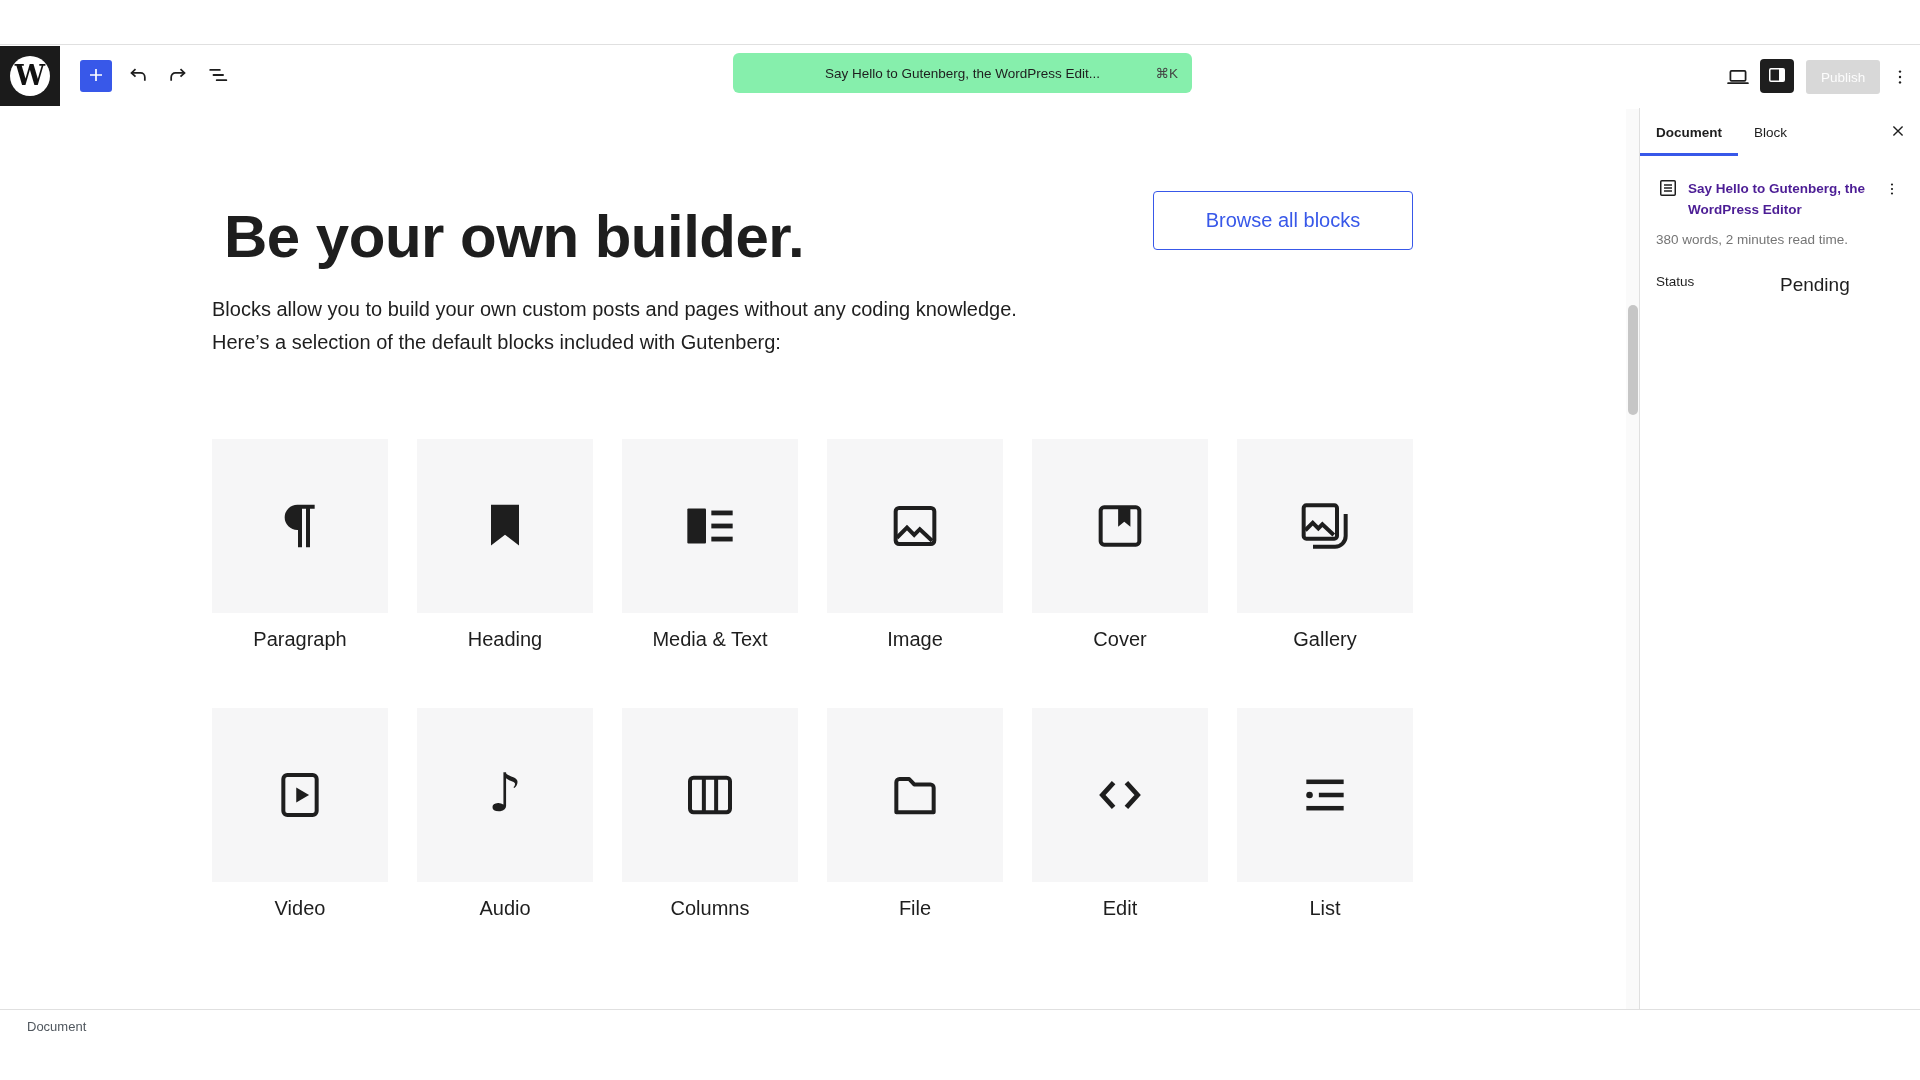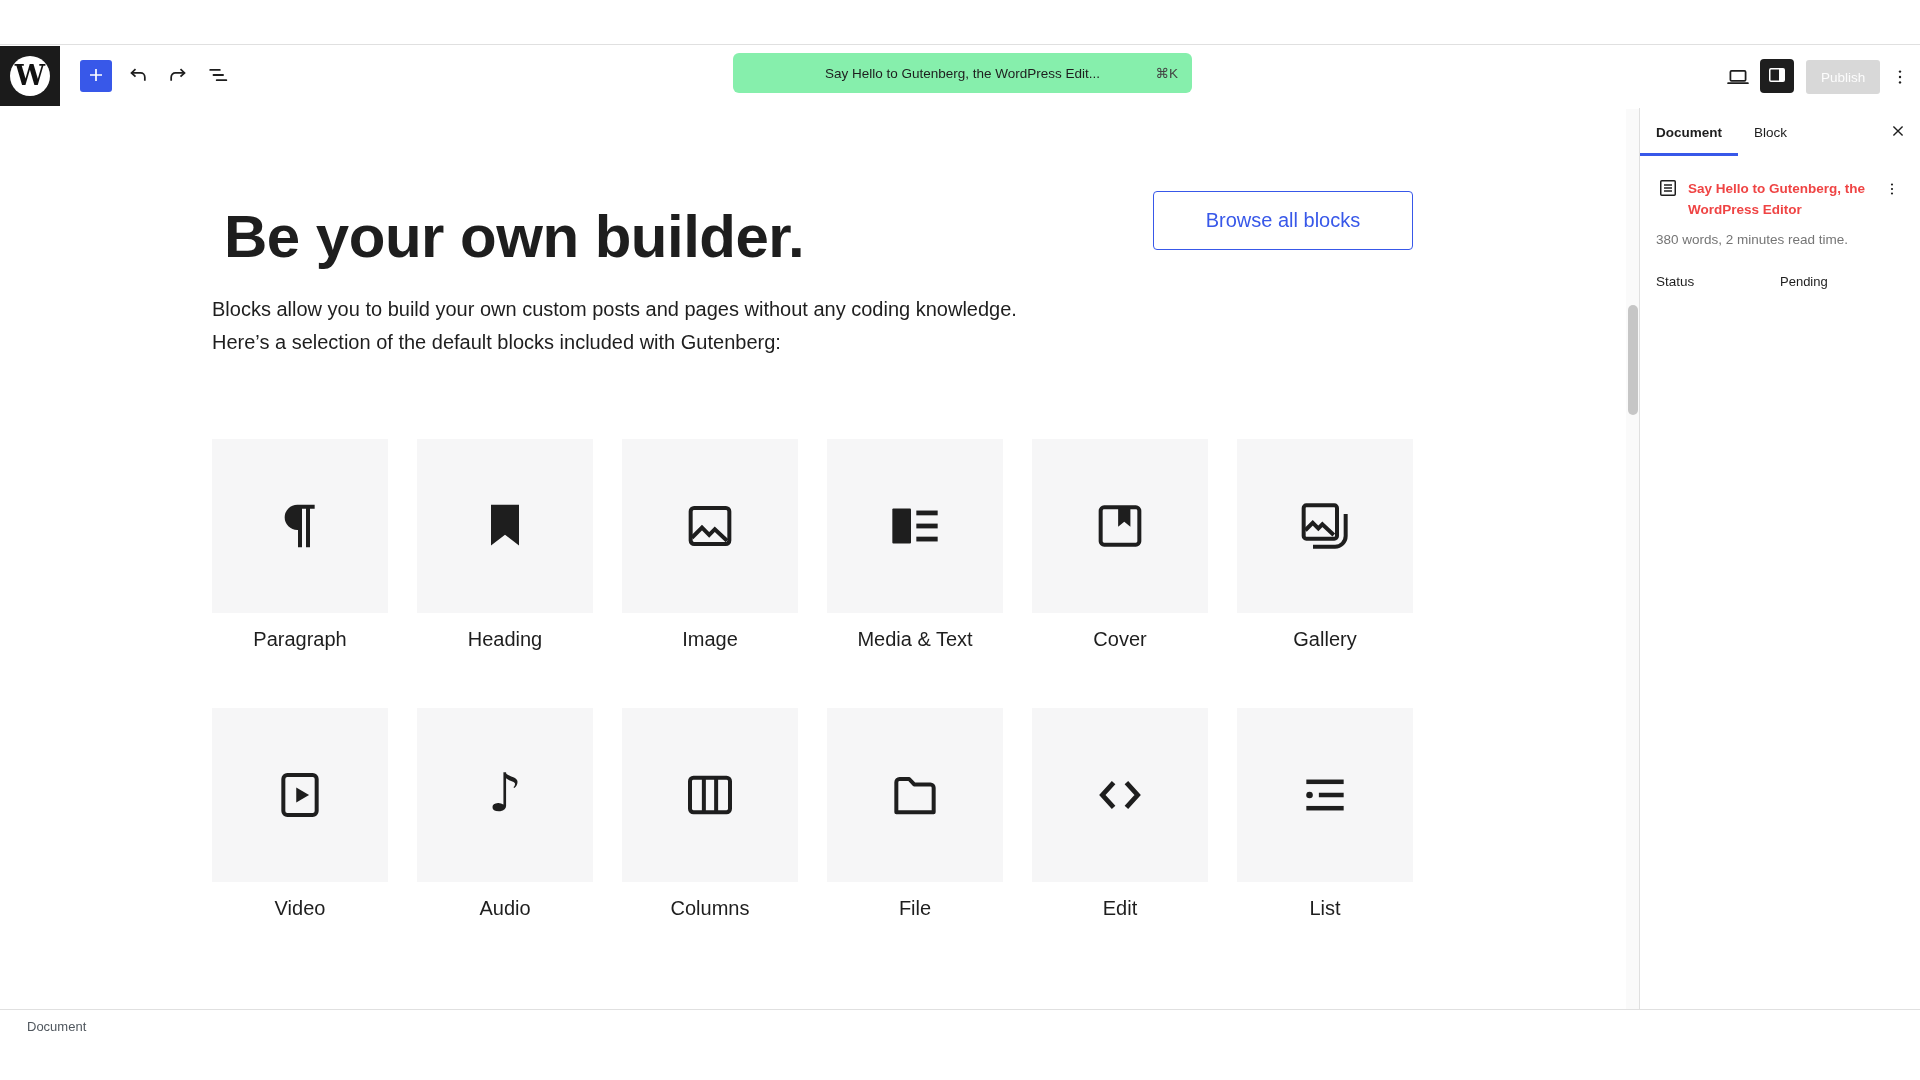--- a/index.html
+++ b/index.html
@@ -52,27 +52,27 @@
   .sb-tabs{position:relative;height:48px;display:flex;align-items:stretch;}
   .sb-tab{position:relative;padding:0 16px;background:none;border:none;font-family:inherit;
         font-size:13.5px;color:#1e1e1e;cursor:pointer;display:flex;align-items:center;}
   .sb-tab.active{font-weight:600;}
   .sb-tab.active::after{content:"";position:absolute;left:0;right:0;bottom:0;height:3px;background:#3858e9;}
   .sb-close{position:absolute;right:8px;top:10px;width:28px;height:28px;border:none;background:none;
         display:flex;align-items:center;justify-content:center;cursor:pointer;}
   .sb-panel{padding:22px 16px 0 16px;}
   .sb-cardrow{display:flex;align-items:flex-start;}
   .sb-doc-icon{flex:0 0 24px;margin-right:8px;margin-top:-2px;}
-  .sb-title{font-size:13.5px;font-weight:600;line-height:21px;color:#ef4444;width:188px;}
+  .sb-title{font-size:13.5px;font-weight:600;line-height:21px;color:#4c1d95;width:188px;}
   .sb-kebab{margin-left:auto;width:24px;height:24px;border:none;background:none;padding:0;cursor:pointer;
         display:flex;align-items:center;justify-content:center;}
   .sb-meta{margin-top:12px;font-size:13.5px;color:#757575;}
   .sb-field{margin-top:27px;display:flex;font-size:13.5px;}
   .sb-field .label{width:124px;color:#1e1e1e;}
-  .sb-field .value{color:#1e1e1e;background:none;border:none;font-family:inherit;font-size:13px;padding:0;cursor:pointer;}
+  .sb-field .value{color:#1e1e1e;background:none;border:none;font-family:inherit;font-size:19px;padding:0;cursor:pointer;}
 
   
   .footer{position:absolute;left:0;bottom:0;width:1920px;height:70px;background:#fff;border-top:1px solid #e0e0e0;}
   .footer .crumb{position:absolute;left:27px;top:9px;font-size:13px;color:#50575e;cursor:pointer;}
 </style>
 </head>
 <body>
 
 <div class="stage">
 
@@ -185,40 +185,40 @@
               </svg>
             </span>
     </div>
     <div class="block-label">Heading</div>
   </div>
 
   <div class="block-card">
     <div class="block-tile">
       <span class="block-icon">
               <svg width="64" height="64" viewBox="0 0 24 24">
-                <rect stroke="#1e1e1e" stroke-width="1.5" fill="none" x="4.75" y="5.25" width="14.5" height="13.5" rx="1.3"></rect>
-     <path stroke="#1e1e1e" stroke-width="1.5" fill="none" d="M5.2 16.4 9 12.6l2.7 2.7 2.1-2.1 4.6 4.3"></path>
-              </svg>
-            </span>
-    </div>
-    <div class="block-label">Image</div>
-  </div>
-
-  <div class="block-card">
-    <div class="block-tile">
-      <span class="block-icon">
-              <svg width="64" height="64" viewBox="0 0 24 24">
                 <rect fill="#1e1e1e" x="3.5" y="5.4" width="7" height="13.2" rx=".4"></rect>
      <rect fill="#1e1e1e" x="12.5" y="6.2" width="8" height="1.8"></rect>
      <rect fill="#1e1e1e" x="12.5" y="11.1" width="8" height="1.8"></rect>
      <rect fill="#1e1e1e" x="12.5" y="16" width="8" height="1.8"></rect>
               </svg>
             </span>
     </div>
     <div class="block-label">Media &amp; Text</div>
+  </div>
+
+  <div class="block-card">
+    <div class="block-tile">
+      <span class="block-icon">
+              <svg width="64" height="64" viewBox="0 0 24 24">
+                <rect stroke="#1e1e1e" stroke-width="1.5" fill="none" x="4.75" y="5.25" width="14.5" height="13.5" rx="1.3"></rect>
+     <path stroke="#1e1e1e" stroke-width="1.5" fill="none" d="M5.2 16.4 9 12.6l2.7 2.7 2.1-2.1 4.6 4.3"></path>
+              </svg>
+            </span>
+    </div>
+    <div class="block-label">Image</div>
   </div>
 
   <div class="block-card">
     <div class="block-tile">
       <span class="block-icon">
               <svg width="64" height="64" viewBox="0 0 24 24">
                 <rect stroke="#1e1e1e" stroke-width="1.5" fill="none" x="4.75" y="5" width="14.5" height="14" rx="1.3"></rect>
      <path fill="#1e1e1e" d="M11.3 5h4.6v7.3l-2.3-1.9-2.3 1.9V5z"></path>
               </svg>
             </span>

